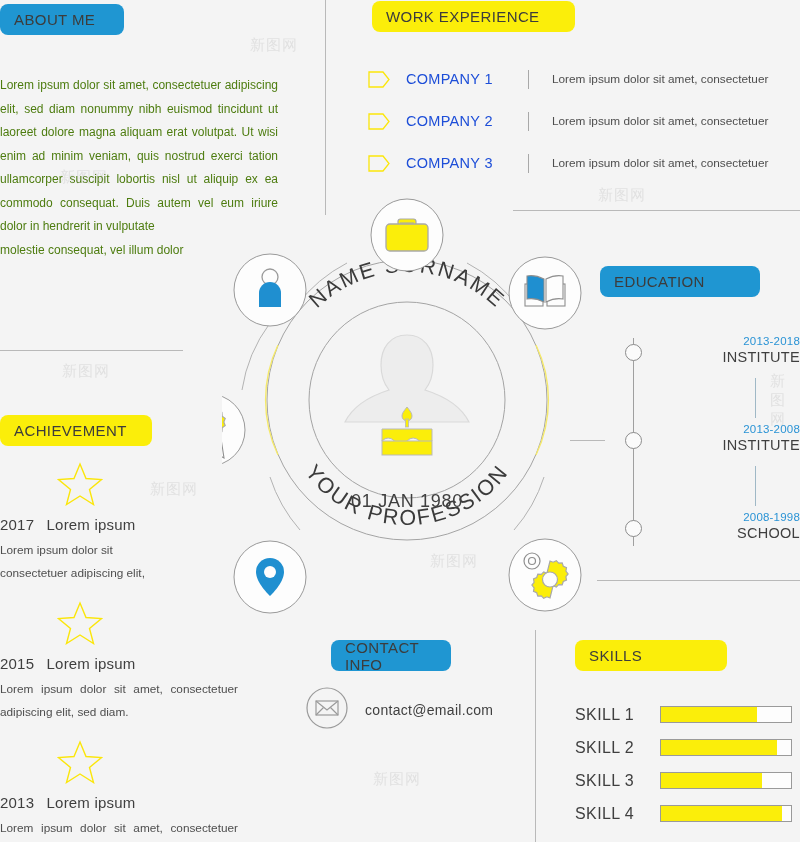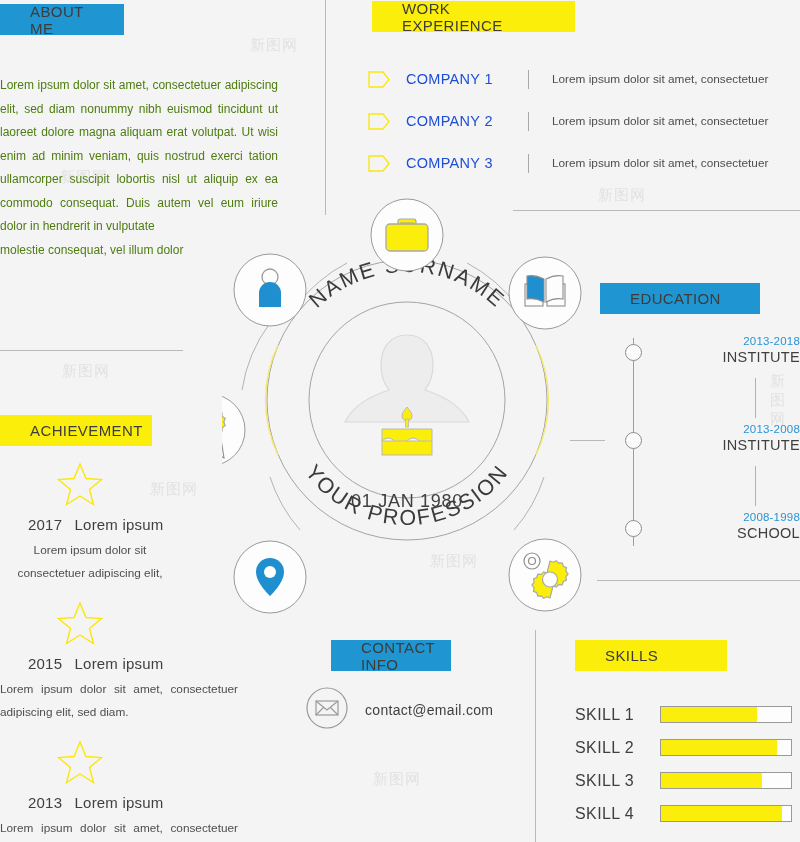--- a/index.html
+++ b/index.html
@@ -14,32 +14,33 @@
     color: #4a4a4a;
   }
 
   .page { position: relative; width: 800px; height: 842px; }
 
   
   .badge {
     position: absolute;
     display: flex;
     align-items: center;
-    padding: 0 30px;
+    padding: 0 14px;
     font-size: 15px;
     letter-spacing: .4px;
     color: #3c3c3c;
     height: 31px;
+    border-radius: 8px;
   }
   .badge.blue { background: #1f96d2; }
   .badge.yellow { background: #fbee0a; }
 
   #badge-about      { left: 0;   top: 4px;   width: 124px; }
   #badge-work       { left: 372px; top: 1px;  width: 203px; }
-  #badge-education  { left: 600px; top: 283px; width: 160px; }
+  #badge-education  { left: 600px; top: 266px; width: 160px; }
   #badge-achievement{ left: 0;   top: 415px; width: 152px; }
   #badge-contact    { left: 331px; top: 640px; width: 120px; }
   #badge-skills     { left: 575px; top: 640px; width: 152px; }
 
   
   #about-text {
     position: absolute;
     left: 0; top: 74px;
     width: 278px;
     font-size: 12px;
@@ -99,32 +100,31 @@
 
   
   #achievement-list { position: absolute; left: 0; top: 462px; width: 250px; }
   .ach-block { position: relative; margin-bottom: 16px; }
   .ach-star { margin-left: 57px; display: block; }
   .ach-title {
     font-size: 15px;
     color: #3f3f3f;
     margin-top: 6px;
     letter-spacing: .2px;
-    margin-left: 28px;
   }
   .ach-title .year { margin-right: 8px; }
   .ach-desc {
     font-size: 11.8px;
     line-height: 23px;
     color: #4e4e4e;
     margin-top: 6px;
     width: 238px;
     text-align: justify;
   }
-  .ach-desc.narrow { width: 180px; text-align: center; }
+  .ach-desc.narrow { width: 180px; text-align: left; }
 
   
   #contact-list { position: absolute; left: 305px; top: 690px; }
   .contact-row { display: flex; align-items: center; height: 40px; margin-bottom: 37px; }
   .contact-icon { flex: 0 0 44px; margin-right: 16px; }
   .contact-value { font-size: 14px; color: #3f3f3f; letter-spacing: .3px; }
 
   
   #skills-list { position: absolute; left: 575px; top: 698px; width: 225px; }
   .skill-row { display: flex; align-items: center; height: 33px; }

